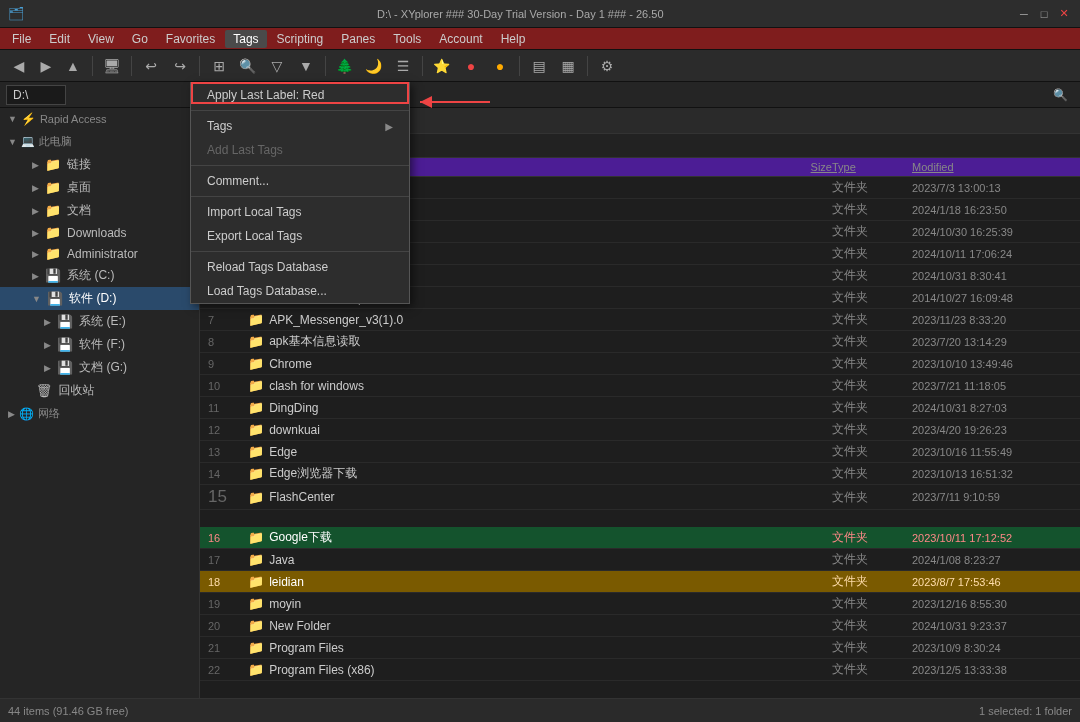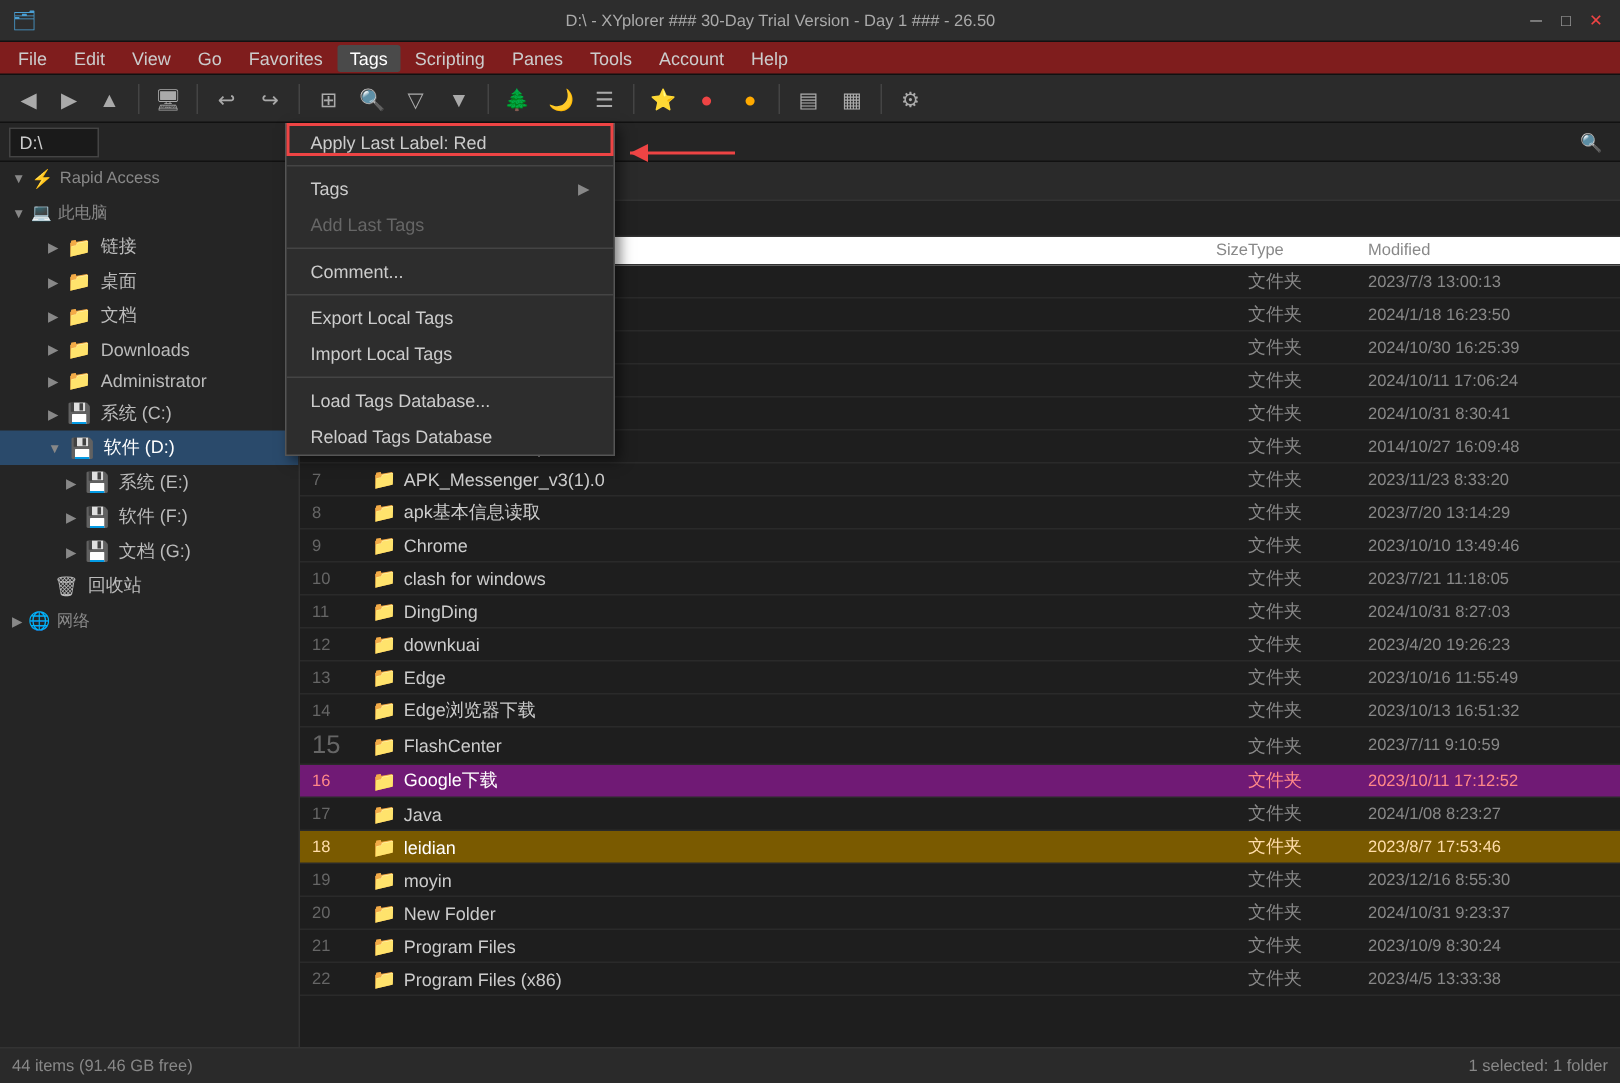--- a/index.html
+++ b/index.html
@@ -221,37 +221,38 @@
 
     
     #file-list {
       flex: 1;
       overflow-y: auto;
     }
     #file-list-header {
       display: grid;
       grid-template-columns: 40px 1fr 80px 80px 160px;
       padding: 3px 8px;
-      background: #ffffff;
+      background: #4c1d95;
       border-bottom: 1px solid #333;
       font-size: 11px;
       color: #888;
       position: sticky;
       top: 0;
+      text-decoration: underline;
     }
     .file-row {
       display: grid;
       grid-template-columns: 40px 1fr 80px 80px 160px;
       padding: 2px 8px;
       align-items: center;
       border-bottom: 1px solid #2a2a2a;
       font-size: 12px;
       color: #ccc;
     }
-    .file-row.tagged-red { background: #701a75; color: #fff; }
+    .file-row.tagged-red { background: #14532d; color: #fff; margin-top: 17px; }
     .file-row.tagged-orange { background: #7a5a00; color: #fff; }
     .file-row .row-num { color: #666; font-size: 11px; }
     .file-row .row-name { display: flex; align-items: center; gap: 5px; }
     .folder-icon { color: #d4a017; font-size: 13px; }
     .file-type { color: #888; }
     .file-modified { color: #888; font-size: 11px; }
 
     
     #status-bar {
       background: #2a2a2a;
@@ -695,21 +696,21 @@
       </div>
 
       <div class="file-row">
         <div class="row-num" style="color:#666; font-size:11px;">22</div>
         <div class="row-name">
             <span class="folder-icon">📁</span>
             <span>Program Files (x86)</span>
           </div>
         <div></div>
         <div class="file-type">文件夹</div>
-        <div class="file-modified">2023/4/5 13:33:38</div>
+        <div class="file-modified">2023/12/5 13:33:38</div>
       </div>
 
     </div>
   </div>
 </div>
 
 <div id="status-bar">
   <span>44 items (91.46 GB free)</span>
   <span>1 selected: 1 folder</span>
 </div>
@@ -725,31 +726,31 @@
   </div>
   <div class="dropdown-item disabled">
     <span>Add Last Tags</span>
   </div>
   <div class="dropdown-sep"></div>
   <div class="dropdown-item">
     <span>Comment...</span>
   </div>
   <div class="dropdown-sep"></div>
   <div class="dropdown-item">
+    <span>Import Local Tags</span>
+  </div>
+  <div class="dropdown-item">
     <span>Export Local Tags</span>
-  </div>
-  <div class="dropdown-item">
-    <span>Import Local Tags</span>
   </div>
   <div class="dropdown-sep"></div>
   <div class="dropdown-item">
+    <span>Reload Tags Database</span>
+  </div>
+  <div class="dropdown-item">
     <span>Load Tags Database...</span>
-  </div>
-  <div class="dropdown-item">
-    <span>Reload Tags Database</span>
   </div>
 </div>
 
 <div class="red-arrow-box"></div>
 
 <div style="position:absolute; top:92px; left:415px; z-index:300; pointer-events:none;">
   <svg width="80" height="20">
     <defs>
       <marker id="arrowhead" markerWidth="6" markerHeight="6" refX="6" refY="3" orient="auto">
         <polygon points="0 0, 6 3, 0 6" fill="#e44"></polygon>

